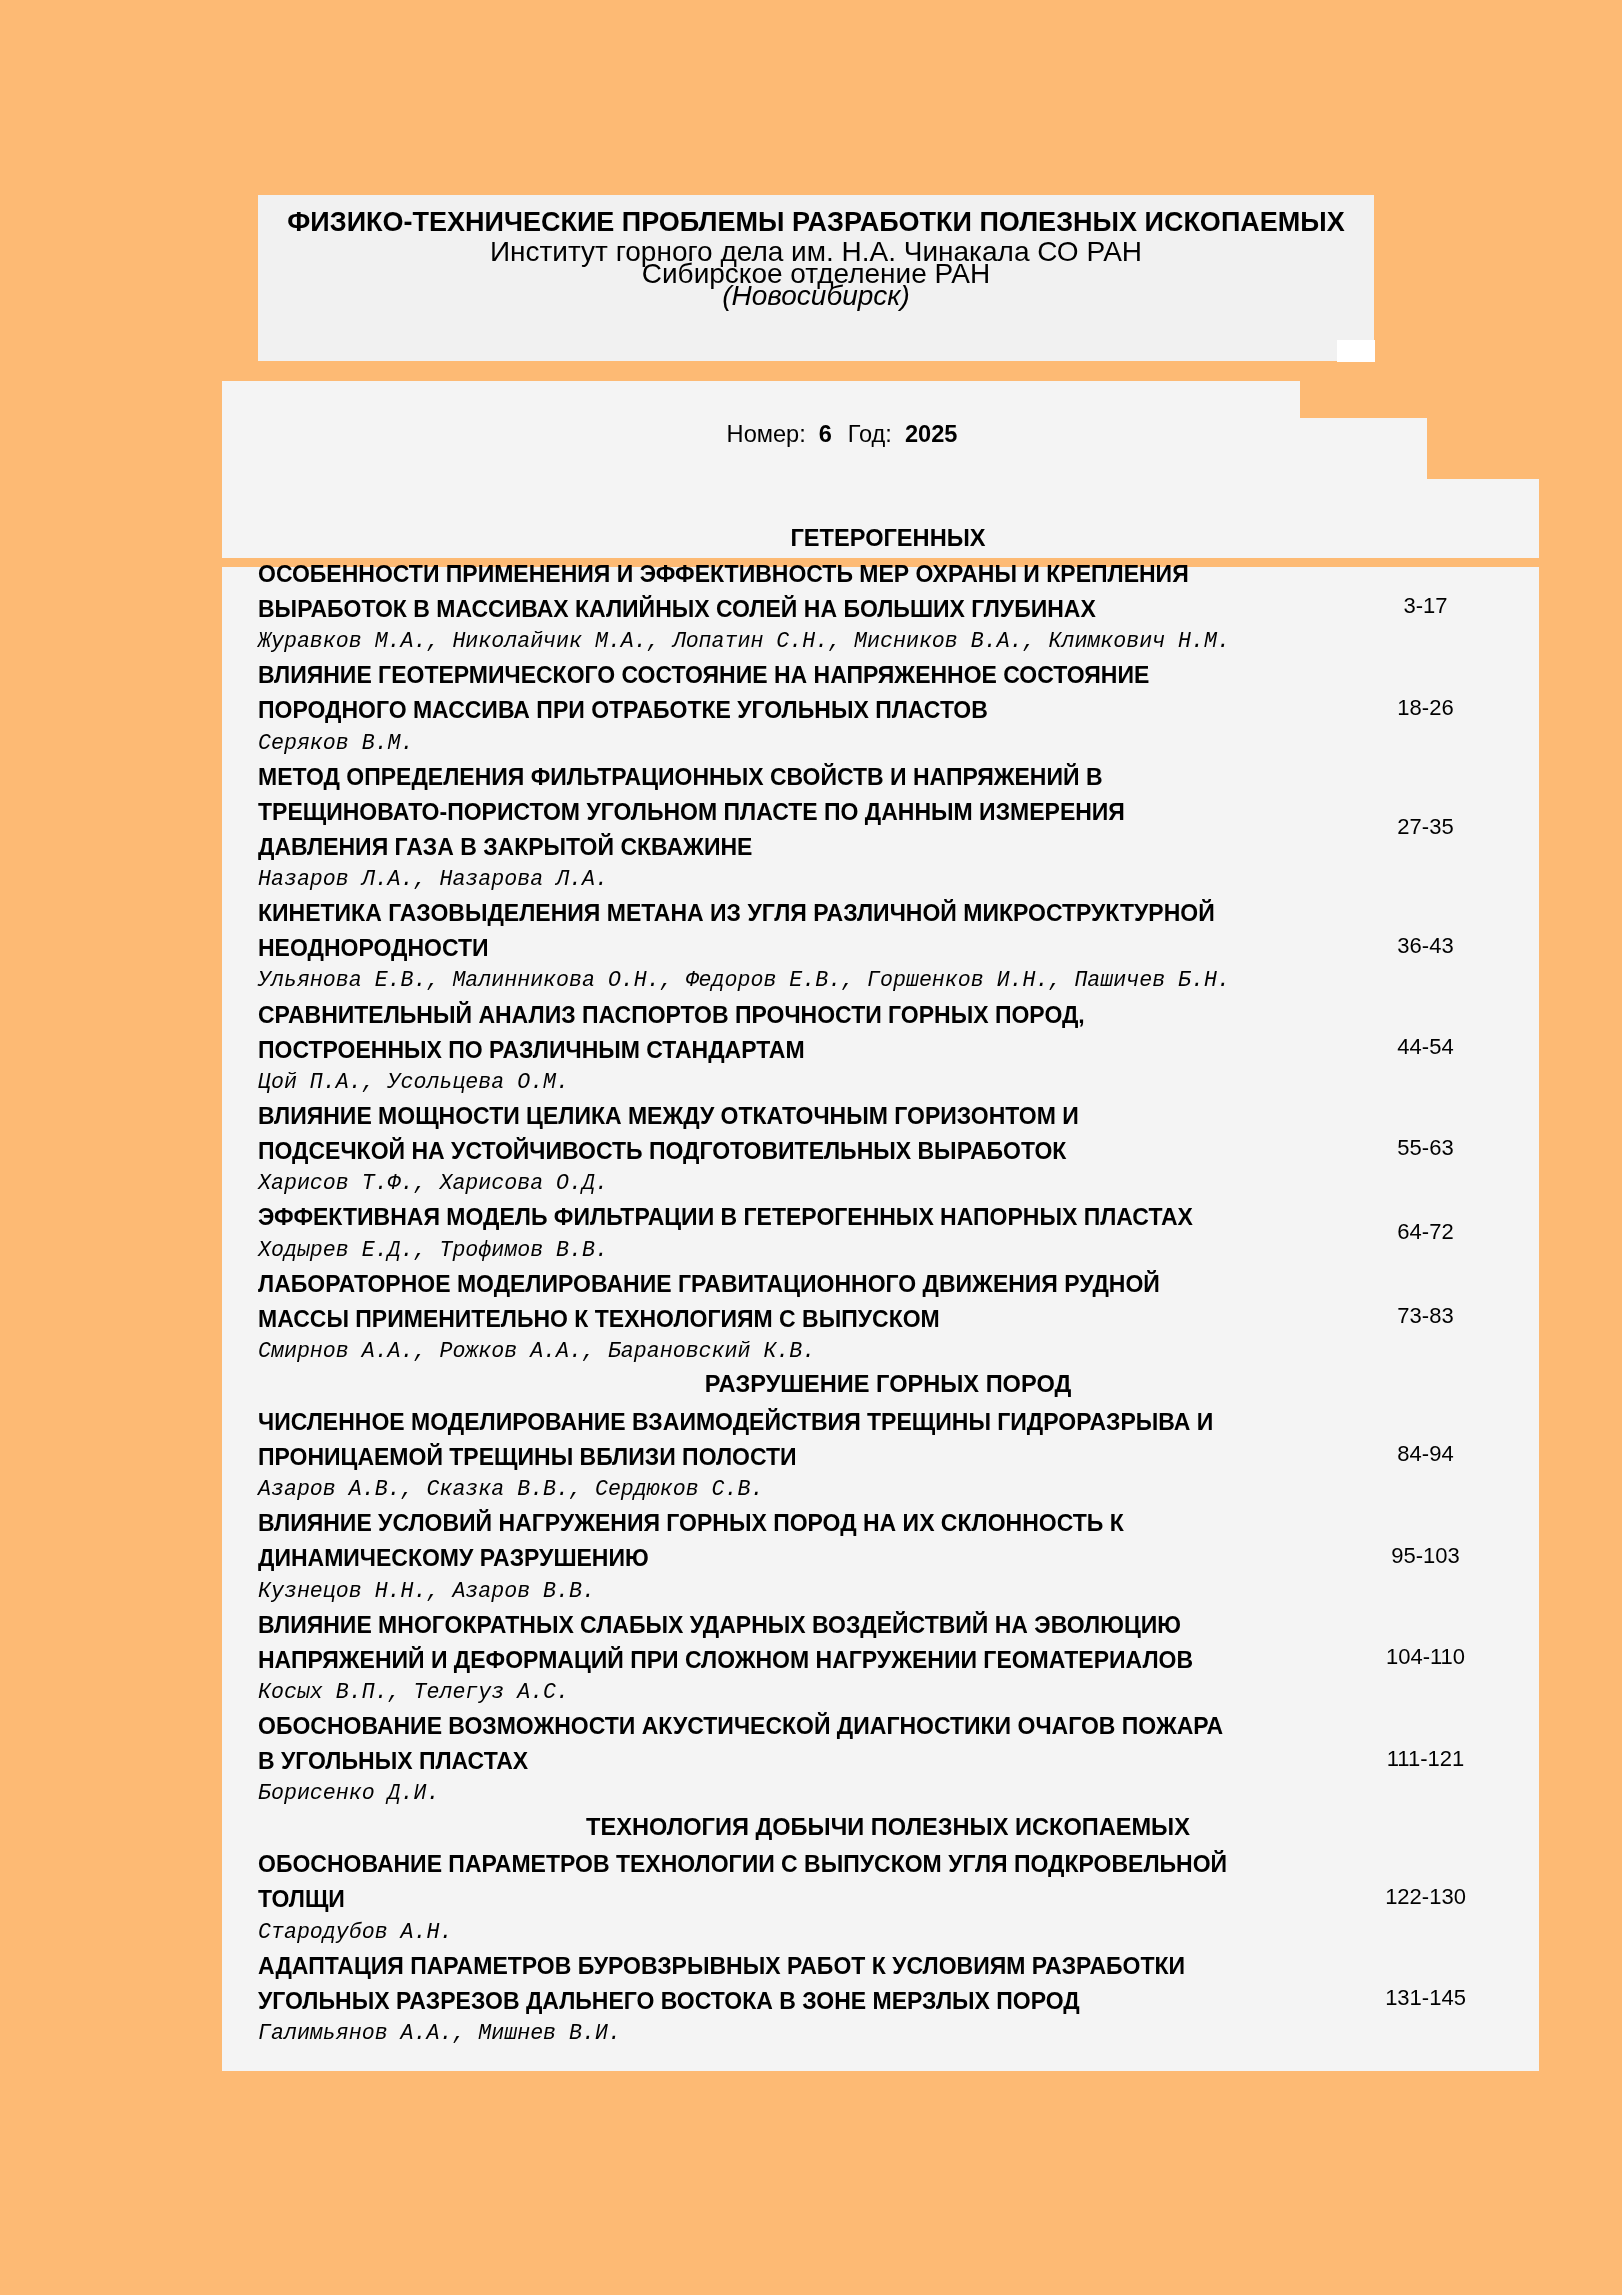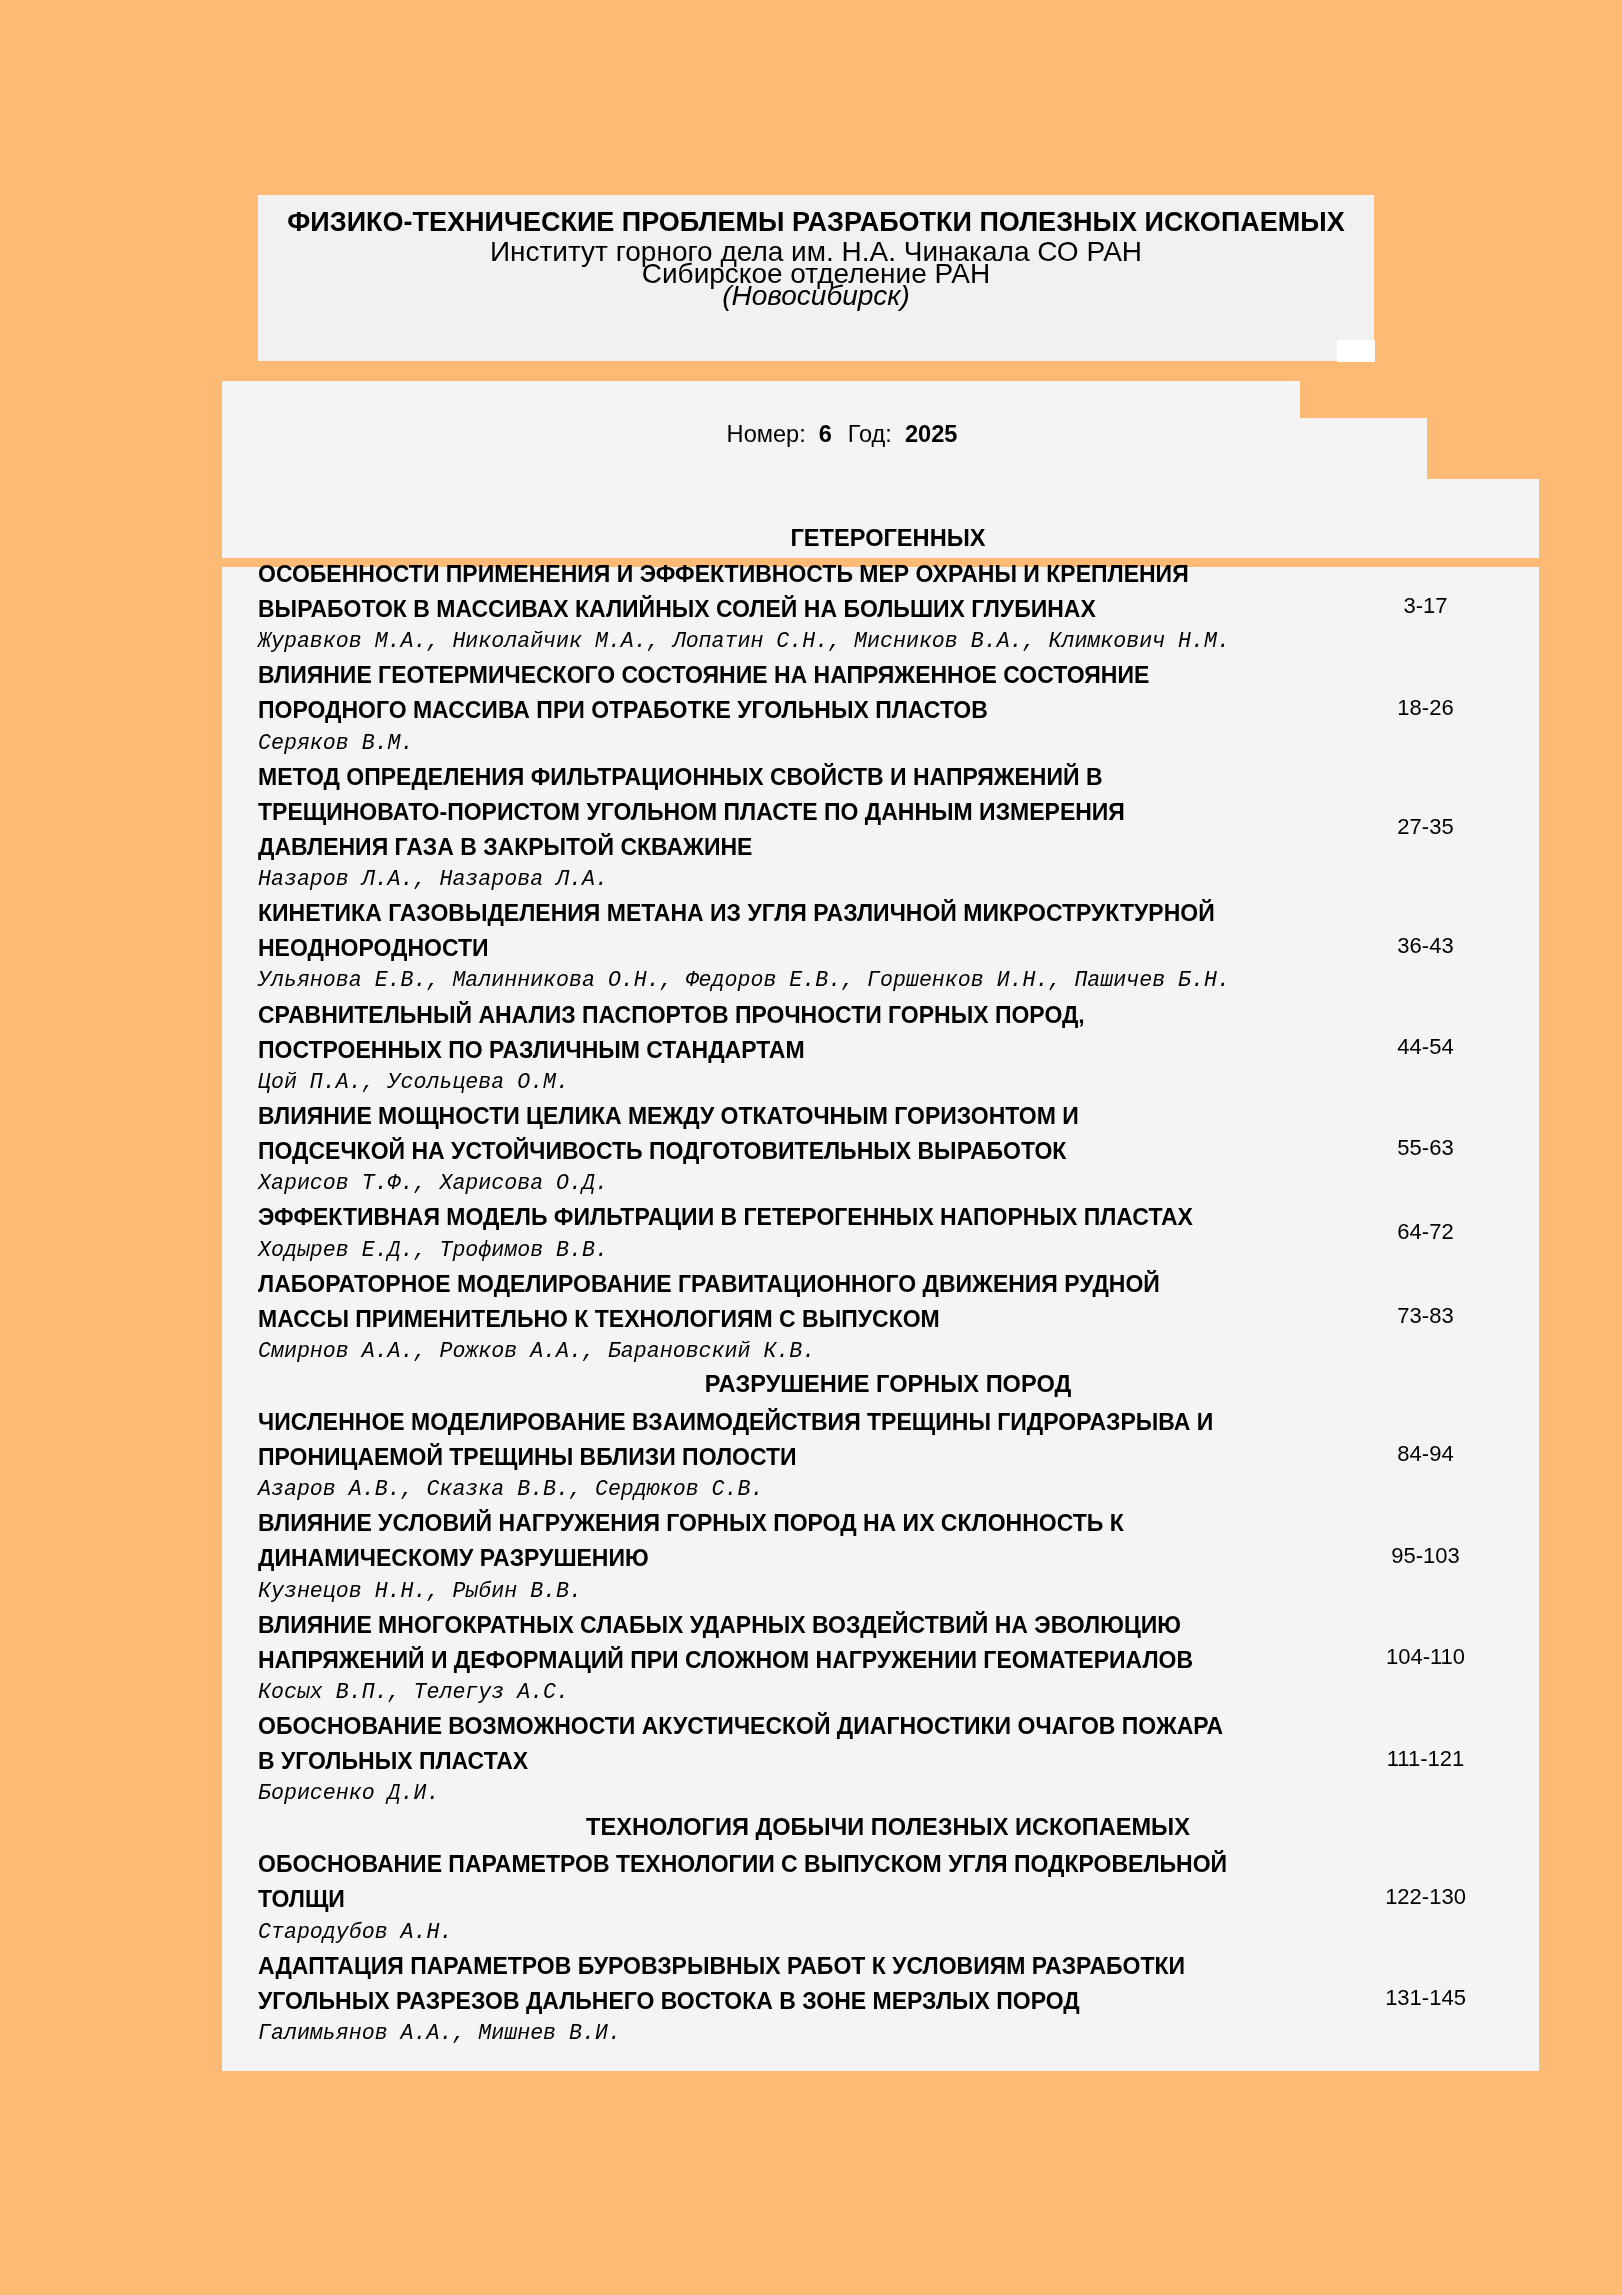--- a/index.html
+++ b/index.html
@@ -155,21 +155,21 @@
 ПРОНИЦАЕМОЙ ТРЕЩИНЫ ВБЛИЗИ ПОЛОСТИ</div>
         <div class="aauthors">Азаров А.В., Сказка В.В., Сердюков С.В.</div>
       </div>
       <div class="apages">84-94</div>
     </div>
 
     <div class="entry">
       <div class="entry-main">
         <div class="atitle">ВЛИЯНИЕ УСЛОВИЙ НАГРУЖЕНИЯ ГОРНЫХ ПОРОД НА ИХ СКЛОННОСТЬ К
 ДИНАМИЧЕСКОМУ РАЗРУШЕНИЮ</div>
-        <div class="aauthors">Кузнецов Н.Н., Рыбин В.В.</div>
+        <div class="aauthors">Кузнецов Н.Н., Азаров В.В.</div>
       </div>
       <div class="apages">95-103</div>
     </div>
 
     <div class="entry">
       <div class="entry-main">
         <div class="atitle">ВЛИЯНИЕ МНОГОКРАТНЫХ СЛАБЫХ УДАРНЫХ ВОЗДЕЙСТВИЙ НА ЭВОЛЮЦИЮ
 НАПРЯЖЕНИЙ И ДЕФОРМАЦИЙ ПРИ СЛОЖНОМ НАГРУЖЕНИИ ГЕОМАТЕРИАЛОВ</div>
         <div class="aauthors">Косых В.П., Телегуз А.С.</div>
       </div>

